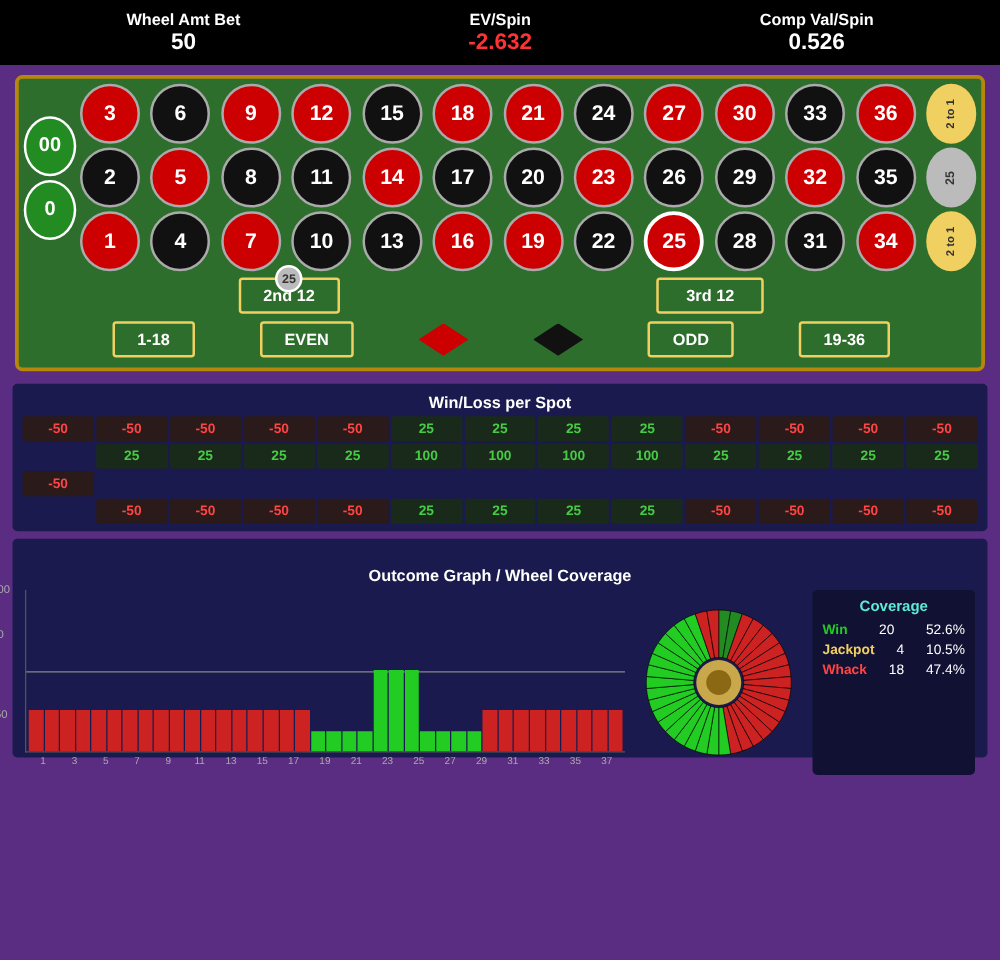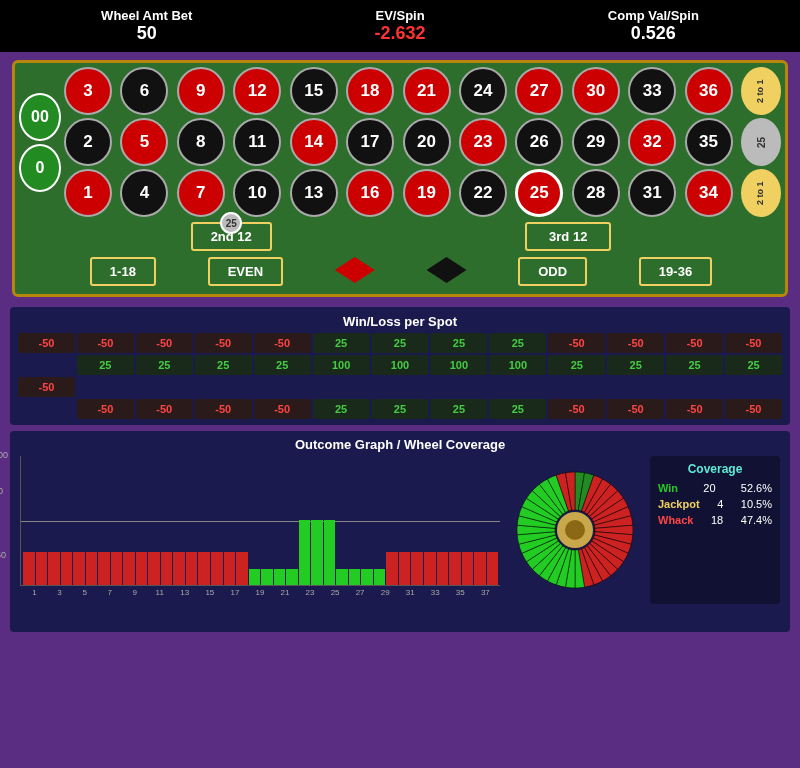--- a/index.html
+++ b/index.html
@@ -158,20 +158,21 @@
       justify-content: center;
       font-size: 10px;
       font-weight: bold;
       color: #333;
       border: 2px solid #fff;
     }
 
     #outside-row {
       display: flex;
       justify-content: space-around;
+      align-items: center;
       padding: 3px 0 4px 0;
       margin-left: 45px;
       margin-right: 43px;
     }
     .outside-btn {
       border: 2px solid #f0d060;
       color: #fff;
       padding: 5px 18px;
       font-size: 13px;
       font-weight: bold;
@@ -224,22 +225,22 @@
       color: #aaa;
       font-size: 10px;
       padding-top: 2px;
     }
 
     
     #outcome-section {
       background: #1a1a4e;
       margin: 0 10px 6px 10px;
       border-radius: 4px;
-      padding: 6px 10px;
-      height: 201px;
+      padding: 22px 10px;
+      height: 175px;
     }
     #outcome-title {
       color: #fff;
       font-size: 13px;
       font-weight: bold;
       text-align: center;
       margin-bottom: 4px;
     }
     #outcome-content {
       display: flex;

